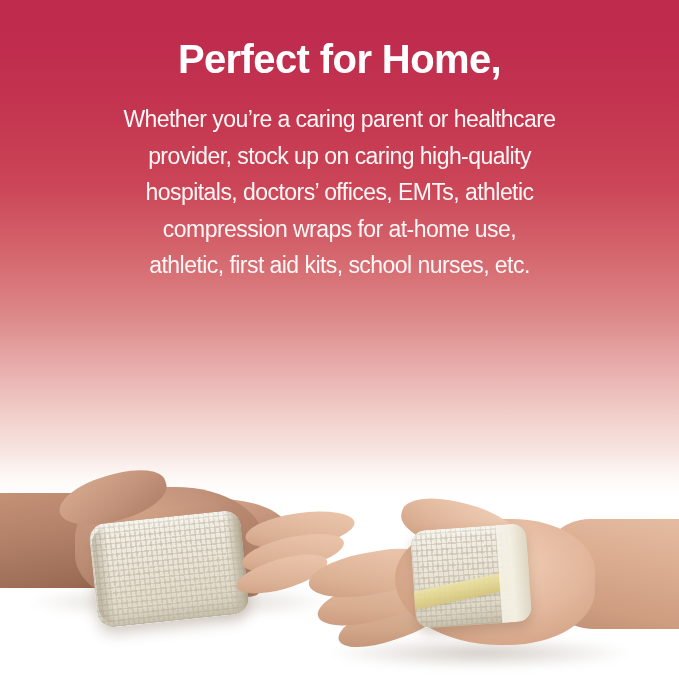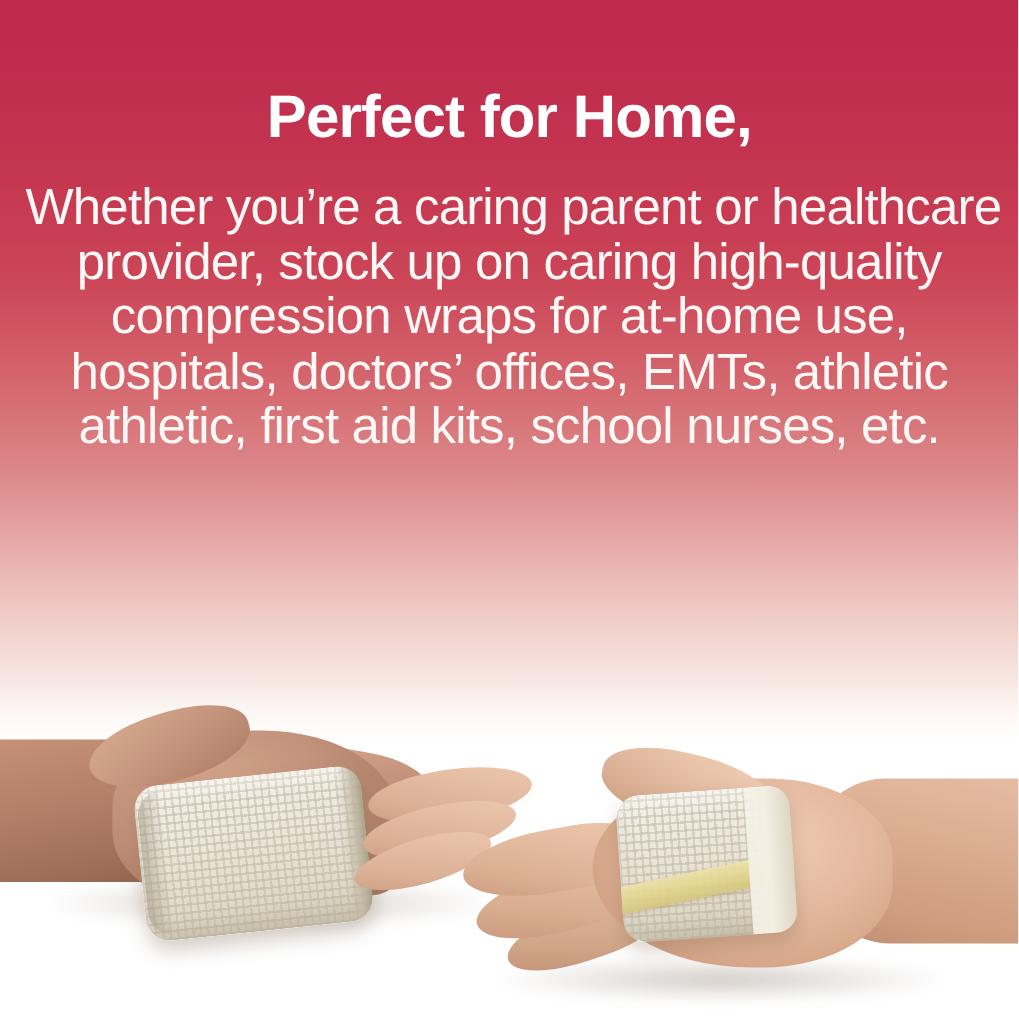--- a/index.html
+++ b/index.html
@@ -49,40 +49,40 @@
     height: 60px;
     background: linear-gradient(to bottom, rgba(255,255,255,0) 0%, #ffffff 100%);
   }
 
   
   .text-block {
     position: absolute;
     left: 0;
     top: 0;
     width: 679px;
-    padding-top: 55px;
+    padding-top: 36px;
     text-align: center;
   }
   .headline {
     margin: 0 auto;
     width: 600px;
     color: #ffffff;
     font-size: 40px;
     font-weight: bold;
     line-height: 47px;
     letter-spacing: -0.6px;
     text-align: center;
   }
   .headline-line { display: block; }
 
   .body-copy {
     margin: 18px auto 0 auto;
     width: 645px;
     color: #fdf7f6;
-    font-size: 34px;
+    font-size: 23px;
     font-weight: normal;
     line-height: 36.5px;
     letter-spacing: -0.55px;
     text-align: center;
   }
   .body-line { display: block; white-space: nowrap; }
 
   
   .photo-stage {
     position: absolute;
@@ -297,22 +297,22 @@
 
   <div class="text-block">
 
     <h1 class="headline">
       <span class="headline-line">Perfect for Home,</span>
     </h1>
 
     <p class="body-copy">
       <span class="body-line">Whether you’re a caring parent or healthcare</span>
       <span class="body-line">provider, stock up on caring high-quality</span>
+      <span class="body-line">hospitals, doctors’ offices, EMTs, athletic</span>
       <span class="body-line">compression wraps for at-home use,</span>
-      <span class="body-line">hospitals, doctors’ offices, EMTs, athletic</span>
       <span class="body-line">athletic, first aid kits, school nurses, etc.</span>
     </p>
   </div>
 
   <div class="photo-stage">
 
     <div class="bandage-shadow drop-shadow-left"></div>
     <div class="bandage-shadow drop-shadow-right"></div>
 
     <div class="hand-group hand-left">

